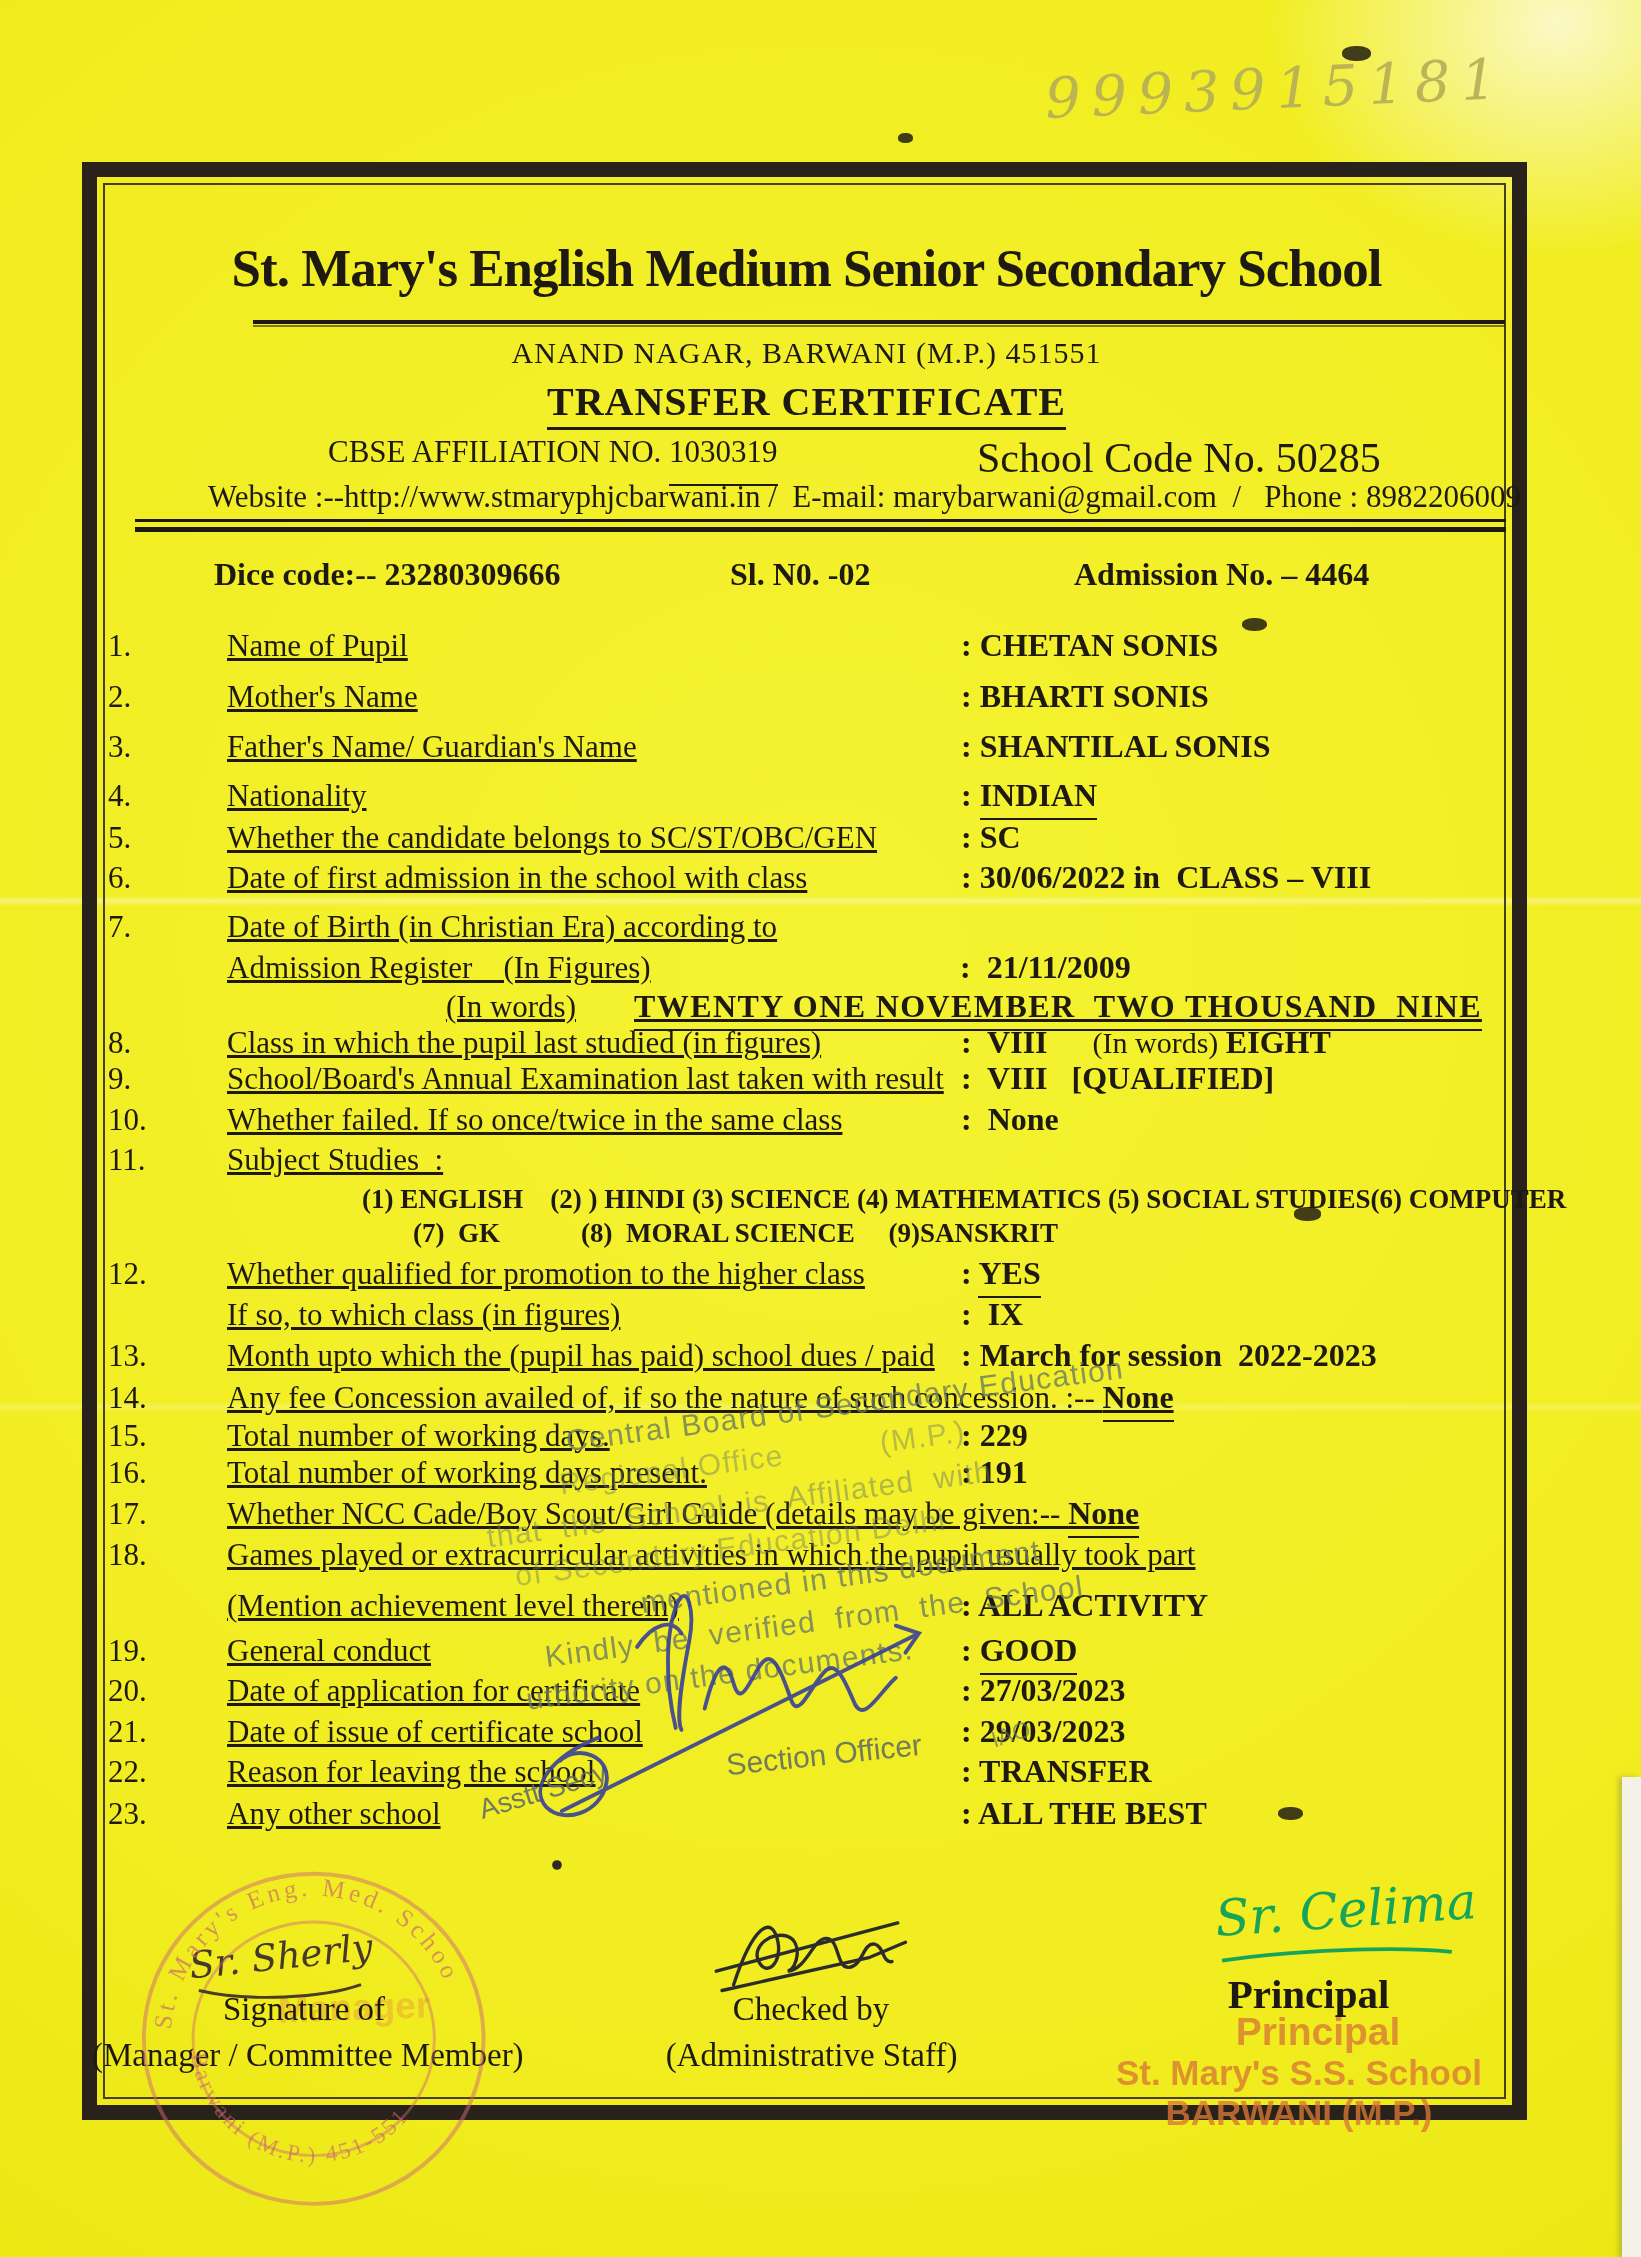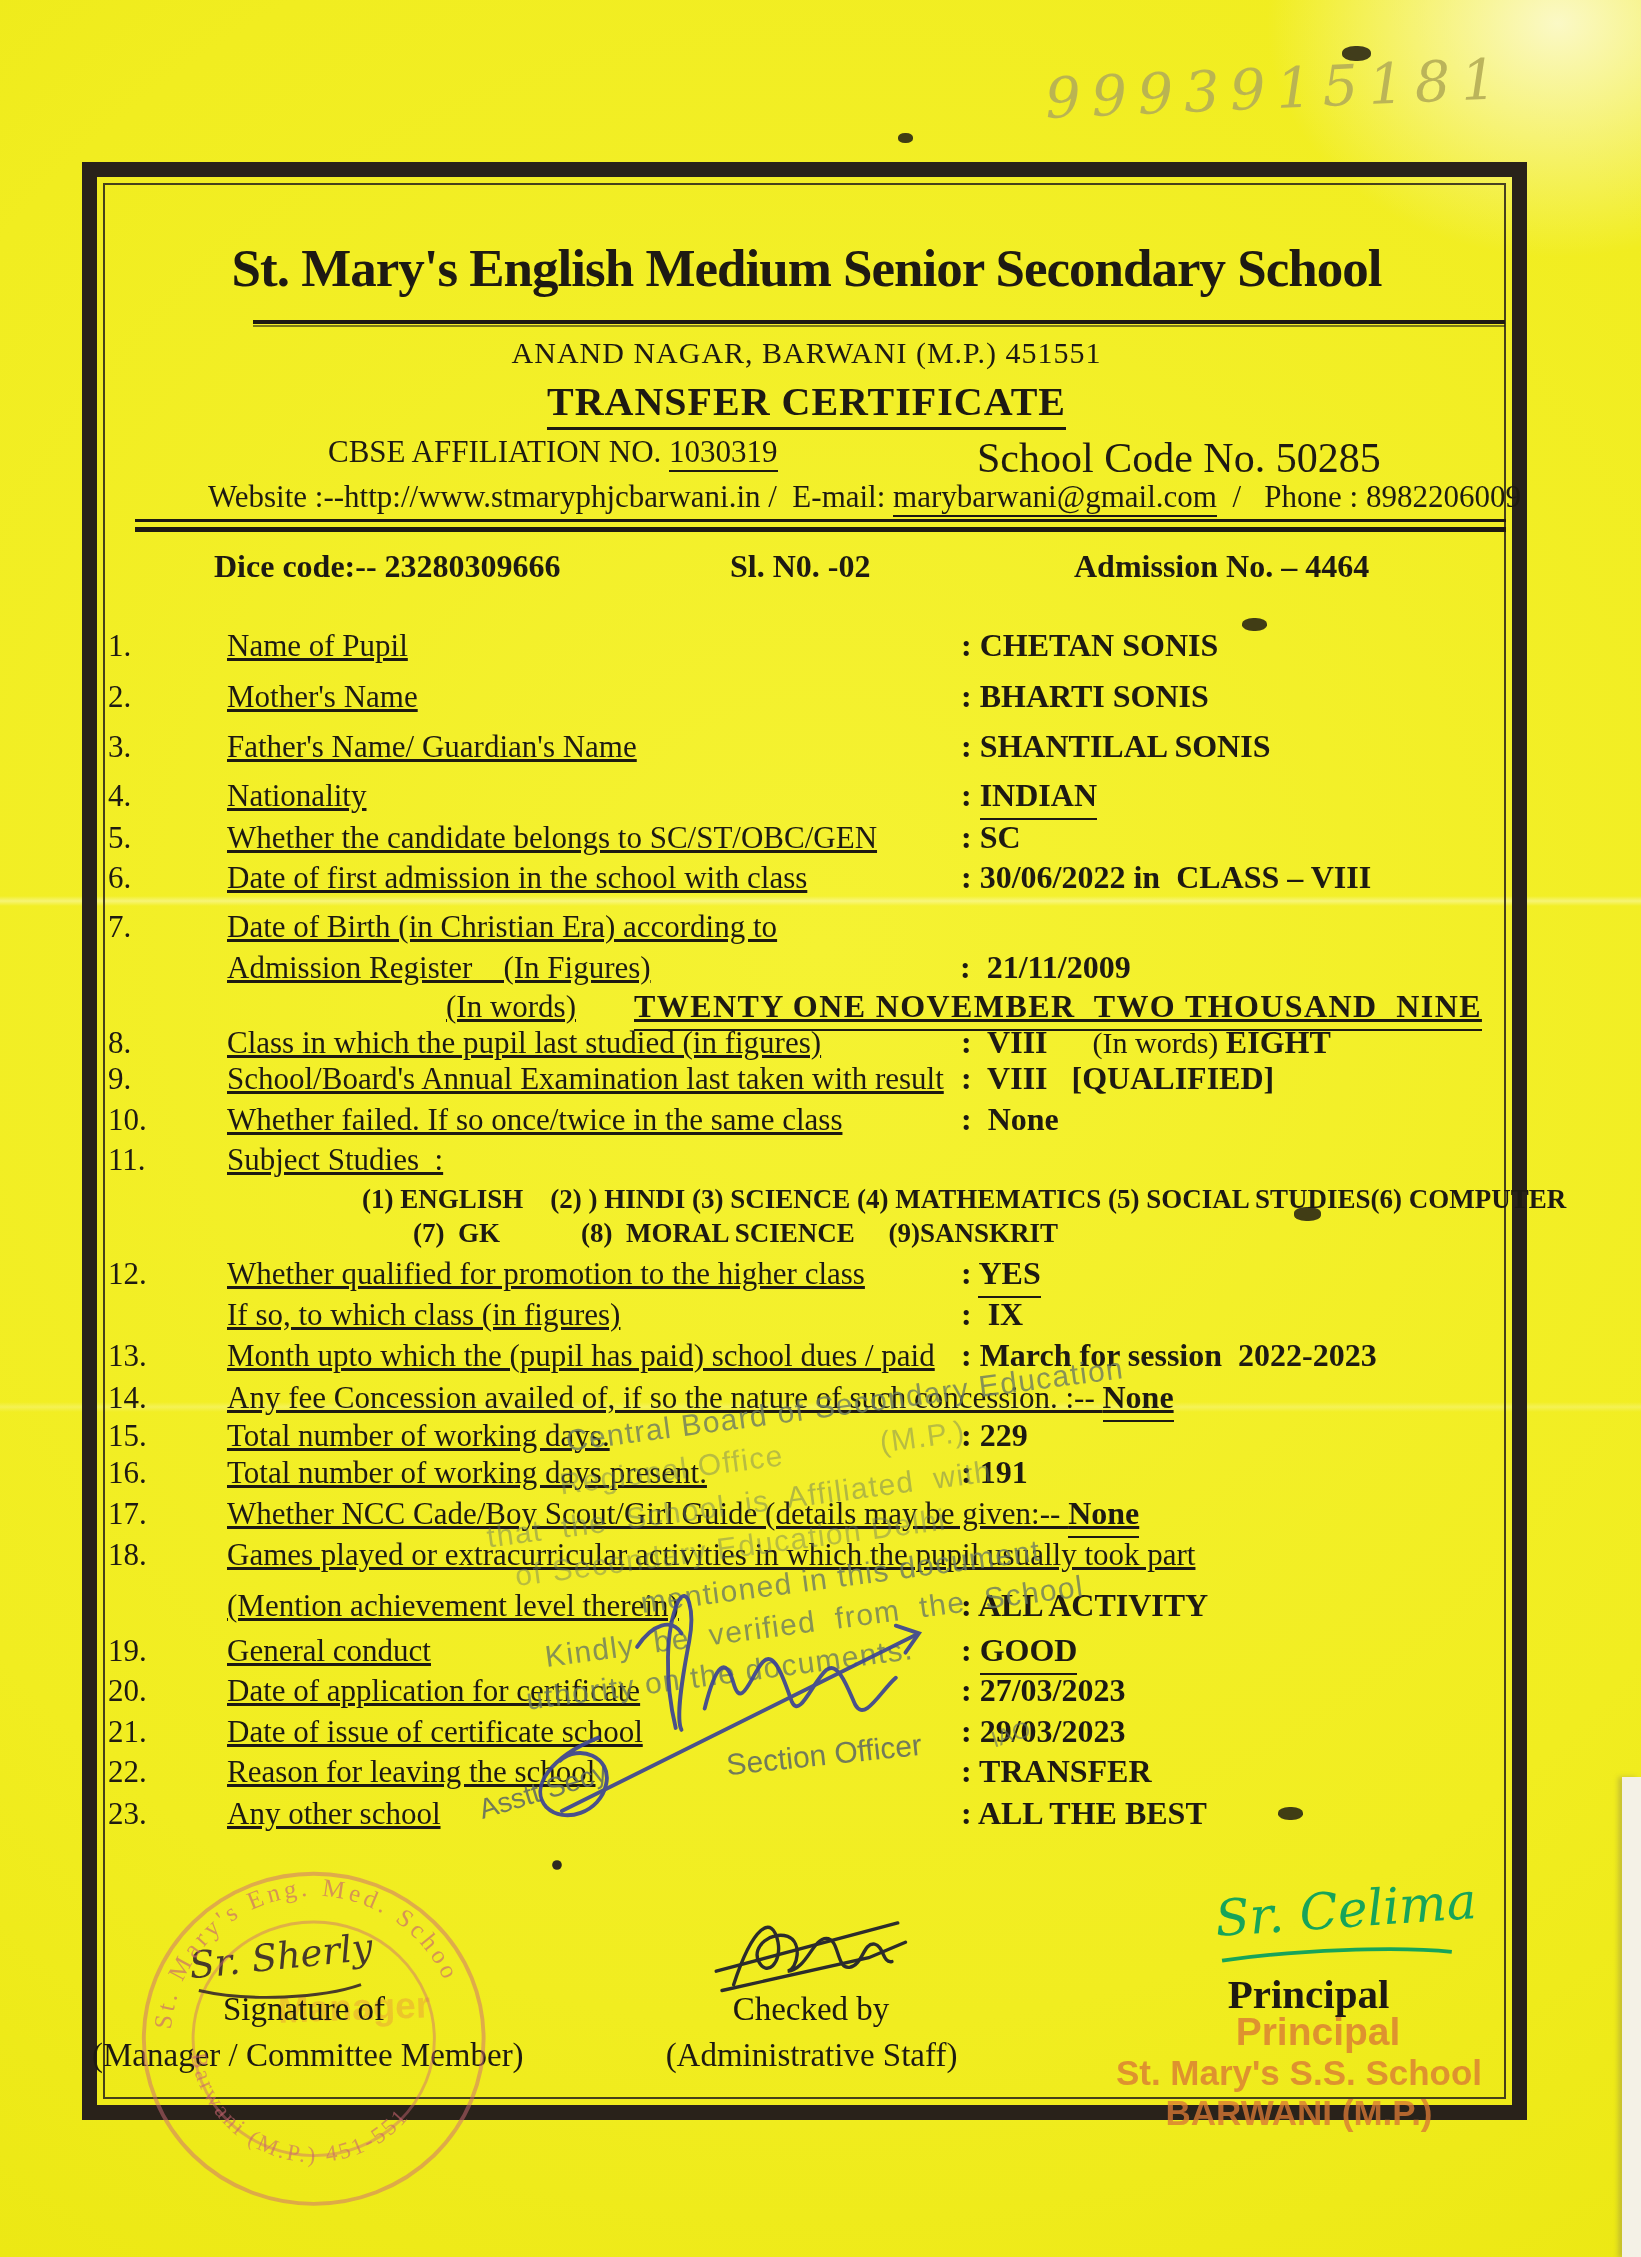--- a/index.html
+++ b/index.html
@@ -16,24 +16,24 @@
                font-size:53px;font-weight:bold;letter-spacing:-1px;white-space:pre;}
   .hr-title{left:253px;top:320px;width:1252px;height:3.9px;background:#1e1a12;}
   .hr-title2{left:253px;top:325px;width:1252px;height:1.9px;background:rgba(30,26,18,.55);}
   .address{left:97px;top:336px;width:1419px;text-align:center;font-size:30px;letter-spacing:1px;}
   .tc-wrap{left:97px;top:378px;width:1419px;text-align:center;}
   .tc-title{display:inline-block;font-size:40px;font-weight:bold;letter-spacing:1px;
             border-bottom:3.9px solid #1e1a12;padding-bottom:1.9px;}
   .affil-left{left:328px;top:434px;font-size:31px;white-space:pre;}
   .school-code{left:977px;top:434px;font-size:42px;white-space:pre;}
   .website-line{left:208px;top:479px;font-size:31px;white-space:pre;}
-  .ul{border-bottom:2.9px solid #1e1a12;padding-bottom:1px;}
+  .ul{border-bottom:2.9px solid #1e1a12;padding-bottom:15px;}
   .rule-thin{left:135px;top:519px;width:1371px;height:2.9px;background:#1e1a12;}
   .rule-thick{left:135px;top:527px;width:1371px;height:4.8px;background:#1e1a12;}
-  .meta-row span{position:absolute;font-size:32px;font-weight:bold;white-space:pre;}
+  .meta-row span{position:absolute;font-size:32px;font-weight:bold;white-space:pre;margin-top:8px;}
   
   .row{position:absolute;left:108px;font-size:31px;line-height:1.15;white-space:pre;text-decoration:underline;}
   .row .num{display:inline-block;width:119px;}
   .val{position:absolute;left:853px;top:-1px;font-weight:bold;font-size:32px;white-space:pre;}
   .val .mid{font-weight:normal;font-size:30px;}
   .u{border-bottom:2.9px solid #1e1a12;padding-bottom:5px;font-weight:bold;}
   .sub{position:absolute;font-weight:bold;font-size:27px;white-space:pre;}
   .words-line .u{letter-spacing:1.4px;}
   
   .wm{position:absolute;left:439px;top:1441px;width:753px;height:309px;

